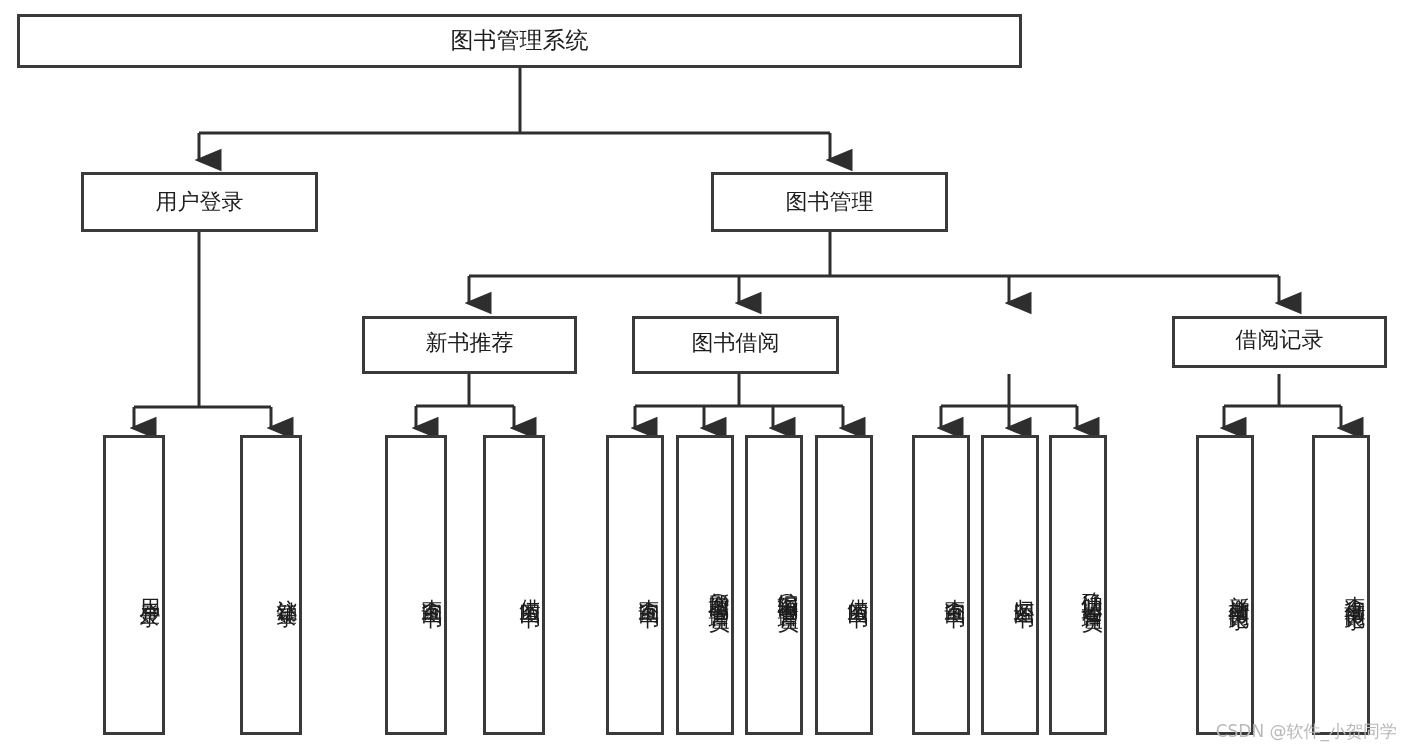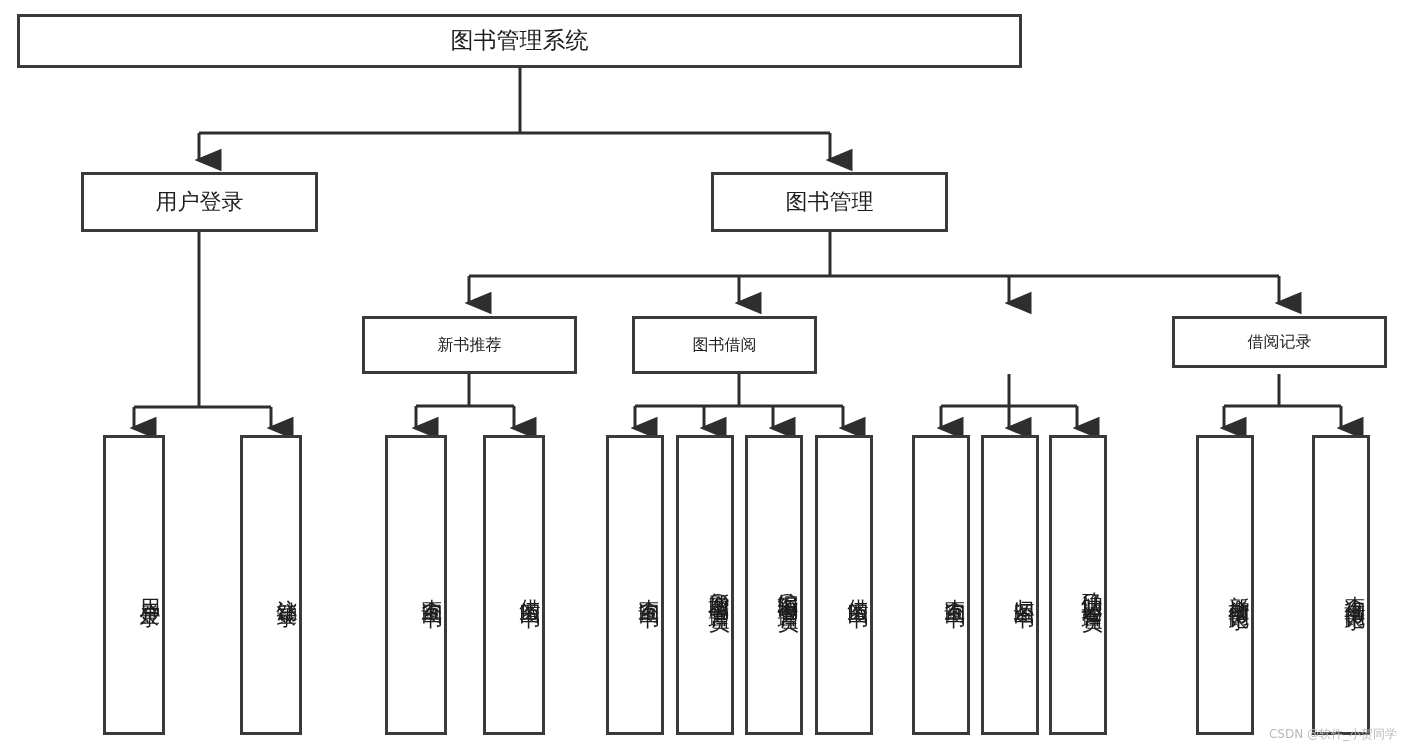--- a/index.html
+++ b/index.html
@@ -25,21 +25,21 @@
     display: flex;
     align-items: center;
     justify-content: center;
     color: #1d1d1d;
     line-height: 1.18;
     text-align: center;
     z-index: 3;
   }
   .node.lvl1 { font-size: 23px; }
   .node.lvl2 { font-size: 22px; }
-  .node.lvl3 { font-size: 16px; }
+  .node.lvl3 { font-size: 22px; font-family: Liberation Mono, monospace; }
   .node.leaf {
     writing-mode: vertical-rl;
     text-orientation: upright;
     font-size: 21px;
     letter-spacing: 3px;
     padding-top: 6px;
     align-items: flex-start;
     justify-content: center;
     border-width: 3px;
   }
@@ -54,21 +54,21 @@
     top: 0;
     width: 1405px;
     height: 747px;
     z-index: 1;
     pointer-events: none;
   }
   #watermark {
     position: absolute;
     right: 8px;
     bottom: 4px;
-    font-size: 12px;
+    font-size: 17px;
     color: #b9b9b9;
     z-index: 9;
     white-space: nowrap;
     font-family: "DejaVu Sans", "Liberation Sans", sans-serif;
   }
 </style>
 </head>
 <body>
 
 <div id="canvas">
@@ -130,21 +130,21 @@
   <div class="node lvl2" style="left:81px; top:172px; width:237px; height:60px;">
     <span>用户登录</span>
   </div>
   <div class="node lvl2" style="left:711px; top:172px; width:237px; height:60px;text-align:right;">
     <span>图书管理</span>
   </div>
 
   <div class="node lvl3" style="left:362px; top:316px; width:215px; height:58px;">
     <span>新书推荐</span>
   </div>
-  <div class="node lvl3" style="left:632px; top:316px; width:185px; height:58px;text-align:right;">
+  <div class="node lvl3" style="left:632px; top:316px; width:207px; height:58px;text-align:right;">
     <span>图书借阅</span>
   </div>
   <div class="node lvl3" style="left:1172px; top:316px; width:215px; height:52px;">
     <span>借阅记录</span>
   </div>
 
   <div class="node leaf" style="left:103px; top:435px; width:62px; height:300px;">
     <span class="vtxt">用户登录</span>
   </div>
   <div class="node leaf" style="left:240px; top:435px; width:62px; height:300px;">

